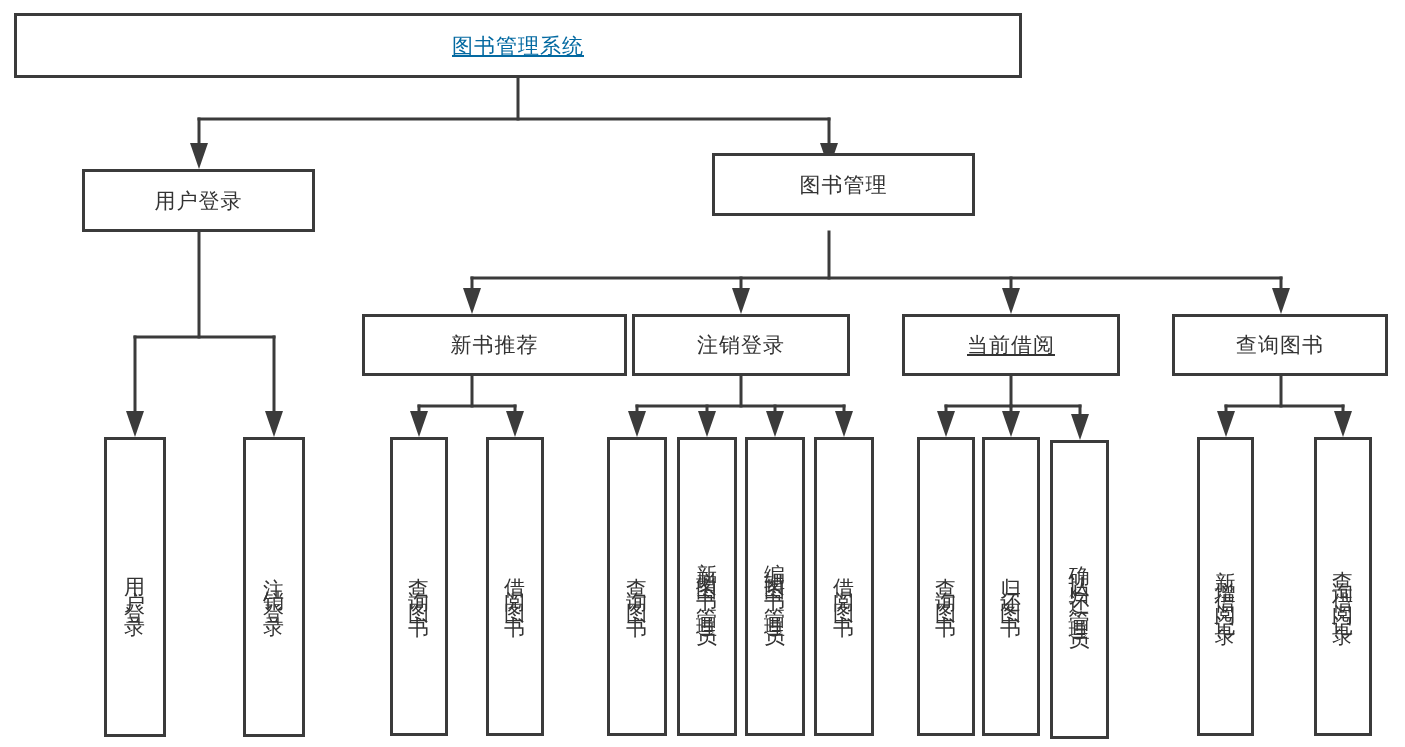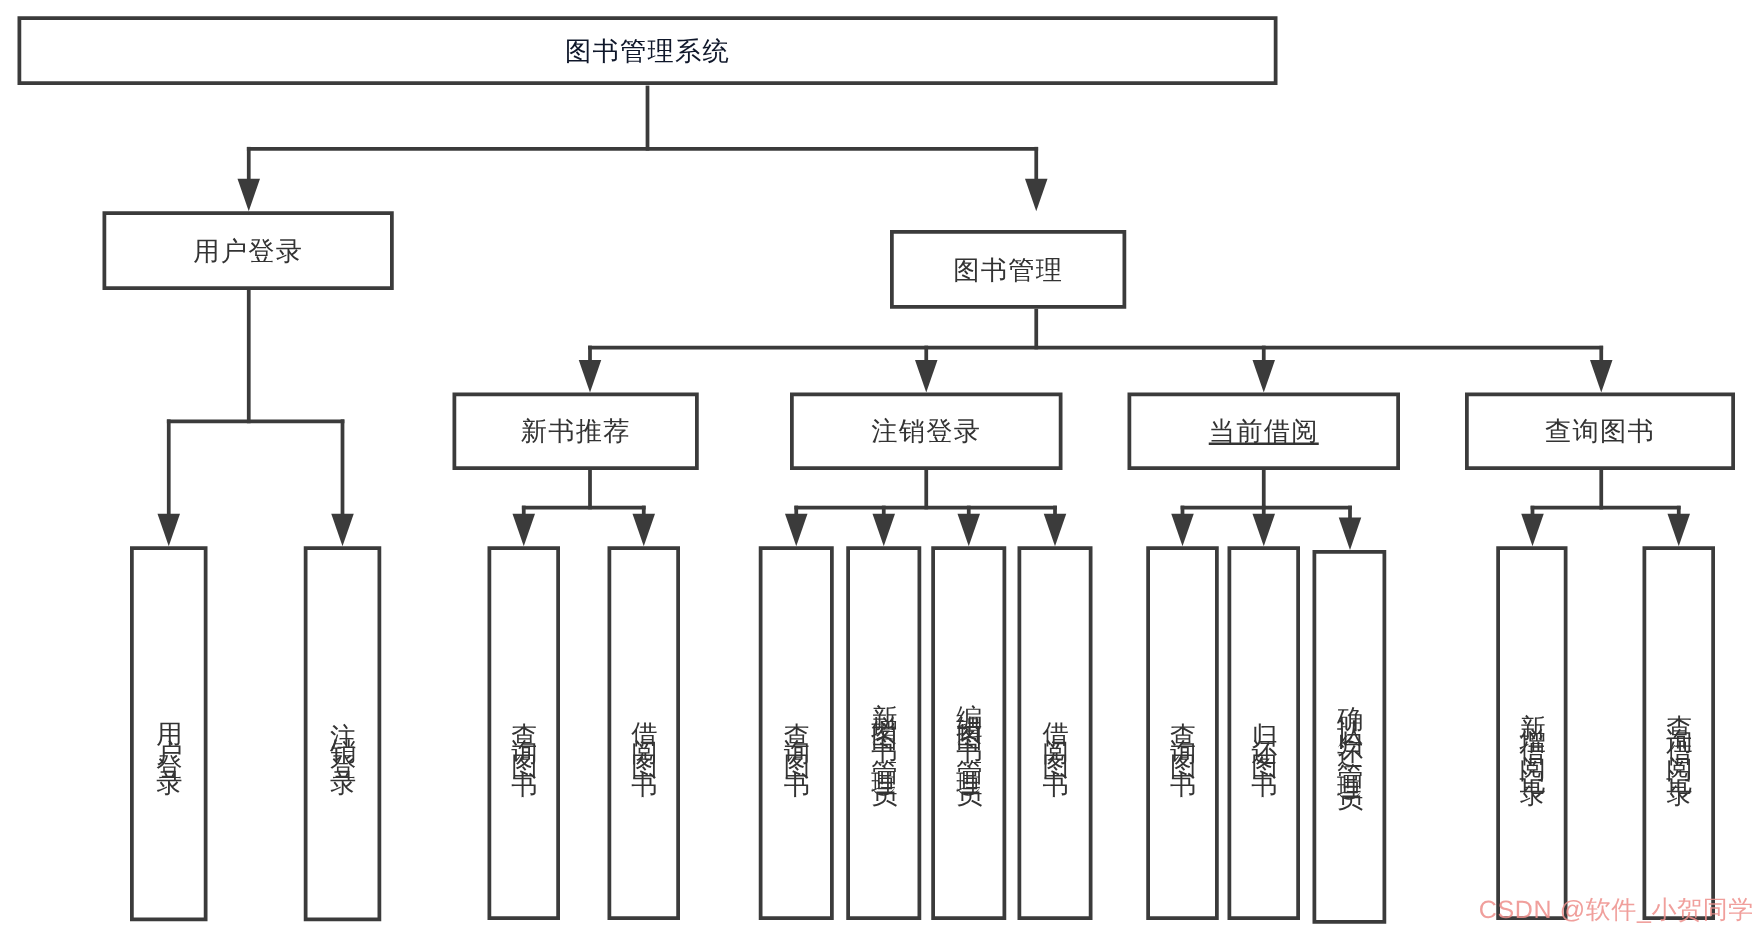--- a/index.html
+++ b/index.html
@@ -106,32 +106,32 @@
       <line x1="1011" y1="406" x2="1011" y2="421" stroke="#3b3b3b" stroke-width="3" stroke-linecap="square"></line>
       <polygon points="1002,411 1020,411 1011,437" fill="#3b3b3b"></polygon>
       <line x1="1080" y1="406" x2="1080" y2="424" stroke="#3b3b3b" stroke-width="3" stroke-linecap="square"></line>
       <polygon points="1071,414 1089,414 1080,440" fill="#3b3b3b"></polygon>
       <line x1="1226" y1="406" x2="1226" y2="421" stroke="#3b3b3b" stroke-width="3" stroke-linecap="square"></line>
       <polygon points="1217,411 1235,411 1226,437" fill="#3b3b3b"></polygon>
       <line x1="1343" y1="406" x2="1343" y2="421" stroke="#3b3b3b" stroke-width="3" stroke-linecap="square"></line>
       <polygon points="1334,411 1352,411 1343,437" fill="#3b3b3b"></polygon>
     </svg>
 
-  <div class="box h" style="left: 14px; top: 13px; width: 1008px; height: 55px; border-color: rgb(59, 59, 59); color: #0f172a;">
+  <div class="box h" style="left: 14px; top: 13px; width: 1008px; height: 65px; border-color: rgb(59, 59, 59); color: #0369a1; text-decoration: underline;">
     <span>图书管理系统</span>
   </div>
 
   <div class="box h" style="left: 82px; top: 169px; width: 233px; height: 63px; border-color: rgb(59, 59, 59); color: rgb(51, 51, 51);">
     <span>用户登录</span>
   </div>
-  <div class="box h" style="left: 712px; top: 184px; width: 189px; height: 63px; border-color: rgb(59, 59, 59); color: rgb(51, 51, 51);">
+  <div class="box h" style="left: 712px; top: 153px; width: 263px; height: 63px; border-color: rgb(59, 59, 59); color: rgb(51, 51, 51);">
     <span>图书管理</span>
   </div>
 
-  <div class="box h" style="left: 362px; top: 314px; width: 197px; height: 62px; border-color: rgb(59, 59, 59); color: rgb(51, 51, 51);">
+  <div class="box h" style="left: 362px; top: 314px; width: 265px; height: 62px; border-color: rgb(59, 59, 59); color: rgb(51, 51, 51);">
     <span>新书推荐</span>
   </div>
   <div class="box h" style="left: 632px; top: 314px; width: 218px; height: 62px; border-color: rgb(59, 59, 59); color: rgb(51, 51, 51);">
     <span>注销登录</span>
   </div>
   <div class="box h" style="left: 902px; top: 314px; width: 218px; height: 62px; border-color: rgb(59, 59, 59); color: rgb(51, 51, 51); text-decoration: underline;">
     <span>当前借阅</span>
   </div>
   <div class="box h" style="left: 1172px; top: 314px; width: 216px; height: 62px; border-color: rgb(59, 59, 59); color: rgb(51, 51, 51);">
     <span>查询图书</span>
@@ -174,15 +174,14 @@
     <span class="vtext ls-9">确认归还（管理员）</span>
   </div>
 
   <div class="box v" style="left: 1197px; top: 437px; width: 57px; height: 299px; border-color: rgb(59, 59, 59); color: rgb(51, 51, 51);">
     <span class="vtext ls-6">新增借阅记录</span>
   </div>
   <div class="box v" style="left: 1314px; top: 437px; width: 58px; height: 299px; border-color: rgb(59, 59, 59); color: rgb(51, 51, 51);">
     <span class="vtext ls-6">查询借阅记录</span>
   </div>
 
-  <div class="watermark" style="color: rgb(238, 143, 139);">CSDN @软件_小贺同学</div>
 
 </div>
 
 </body></html>

